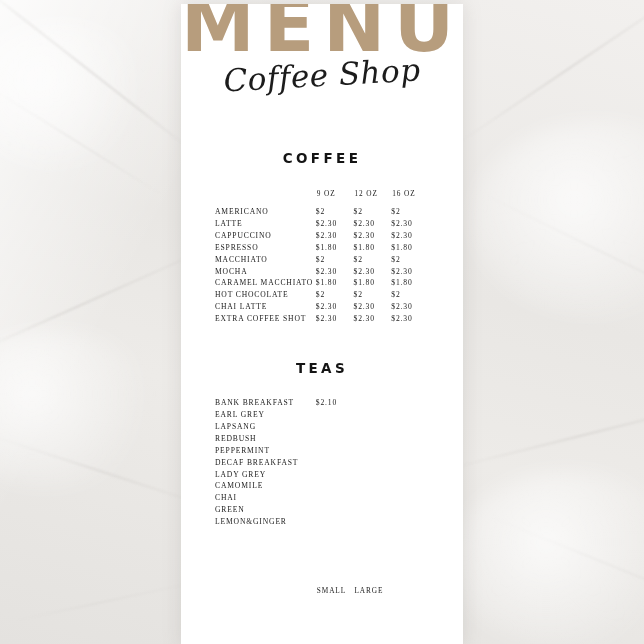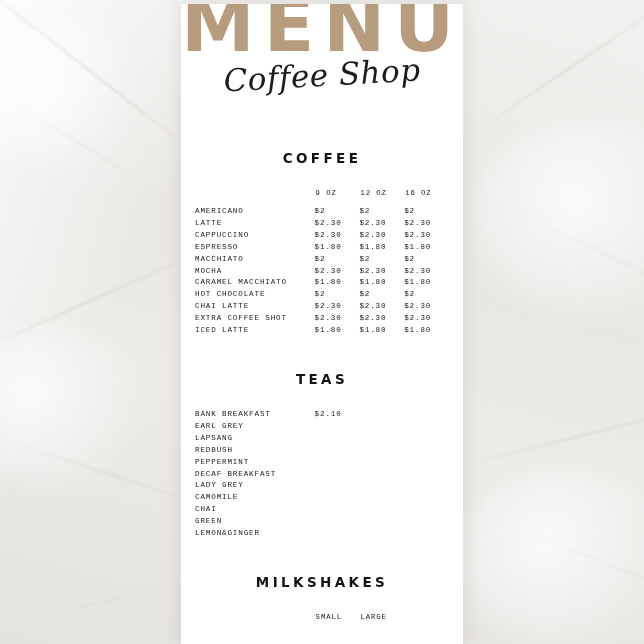--- a/index.html
+++ b/index.html
@@ -87,37 +87,37 @@
     font-family: "DejaVu Serif", serif;
     font-style: italic;
     font-size: 31px;
     color: #1c1c1c;
     letter-spacing: 0.5px;
     transform: rotate(-3.2deg);
     line-height: 1;
   }
 
   
-  .section { padding: 0 14px; }
+  .section { padding: 0 34px; }
   .sec-title {
     text-align: center;
     font-family: "DejaVu Sans", sans-serif;
     font-weight: 700;
     font-size: 13.5px;
     letter-spacing: 3.4px;
     color: #141414;
   }
 
   table.menu {
     width: 100%;
     border-collapse: collapse;
     font-size: 7.6px;
     letter-spacing: 0.85px;
     color: #1a1a1a;
-    font-family: Liberation Mono, monospace;
+    font-family: Liberation Serif, serif;
   }
   table.menu th {
     font-weight: normal;
     text-align: left;
     font-size: 7.3px;
     letter-spacing: 0.9px;
     padding-bottom: 9px;
     color: #1a1a1a;
   }
   table.menu td {
@@ -226,26 +226,20 @@
             <td>$2.30</td>
             <td>$2.30</td>
             <td>$2.30</td>
           </tr>
         <tr>
             <td>EXTRA COFFEE SHOT</td>
             <td>$2.30</td>
             <td>$2.30</td>
             <td>$2.30</td>
           </tr>
-        <tr>
-            <td>ICED LATTE</td>
-            <td>$1.80</td>
-            <td>$1.80</td>
-            <td>$1.80</td>
-          </tr>
       </tbody>
     </table>
   </div>
 
   <div class="spacer-lg"></div>
 
   <div class="section">
     <div class="sec-title">TEAS</div>
     <div class="spacer-md"></div>
     <table class="menu">
@@ -296,21 +290,20 @@
             <td>LEMON&amp;GINGER</td>
             <td colspan="3"></td>
           </tr>
       </tbody>
     </table>
   </div>
 
   <div class="spacer-lg"></div>
 
   <div class="section">
-    <div class="sec-title">MILKSHAKES</div>
     <div class="spacer-md"></div>
     <table class="menu">
       <thead>
         <tr>
           <th class="col-name"></th>
           <th class="col-price">SMALL</th>
           <th class="col-price">LARGE</th>
           <th class="col-price"></th>
         </tr>
       </thead>

